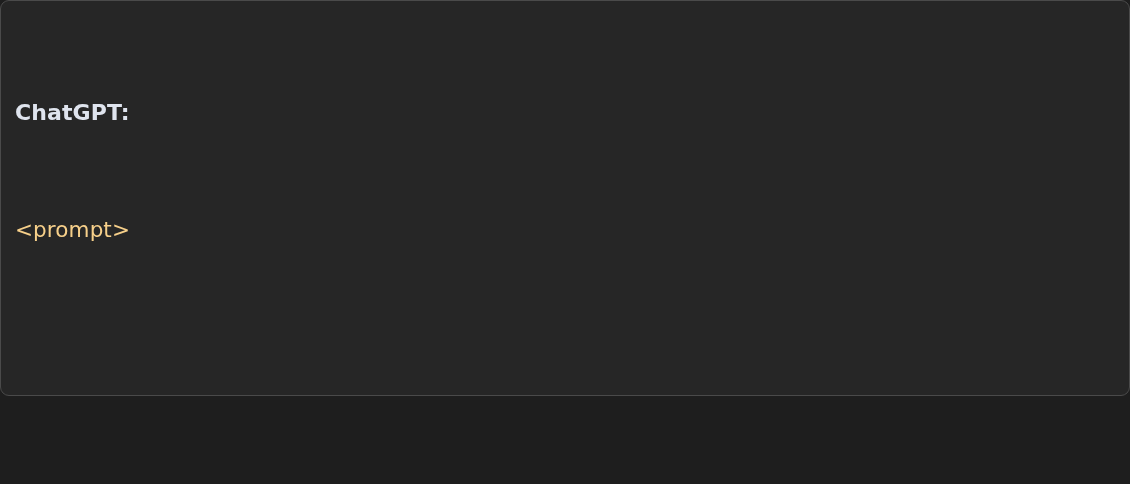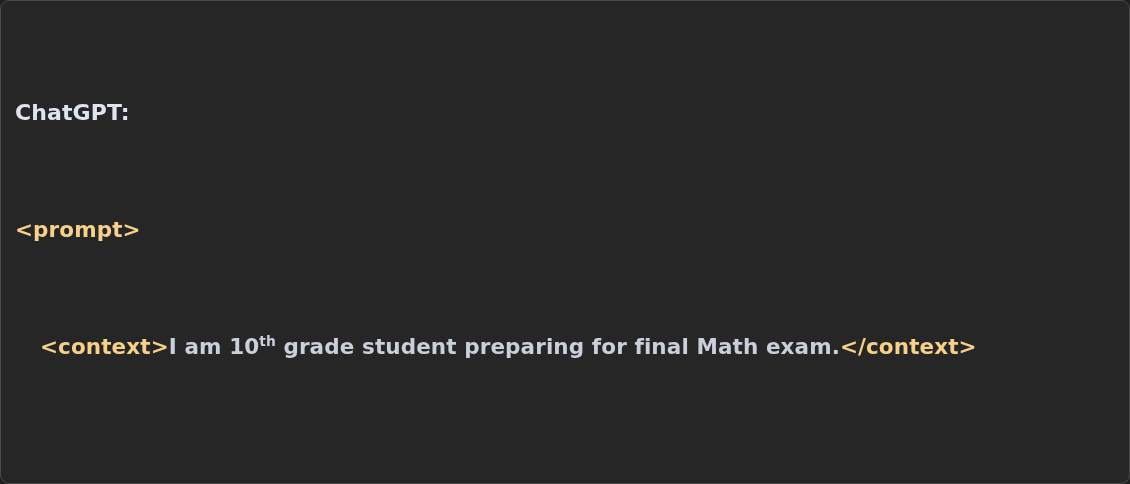--- a/index.html
+++ b/index.html
@@ -11,21 +11,21 @@
     width: 1130px;
     height: 484px;
     overflow: hidden;
     font-family: "DejaVu Sans", "Liberation Sans", sans-serif;
   }
 
   #code-card {
     position: relative;
     box-sizing: border-box;
     width: 1130px;
-    height: 484px;
+    height: 396px;
     background: #262626;
     border: 1px solid #4a4a4a;
     border-radius: 9px;
     padding: 9px 0 0 14px;
     overflow: hidden;
   }
 
   .code-block {
     display: block;
     font-size: 21.5px;
@@ -34,21 +34,21 @@
     white-space: pre;
   }
 
   .line {
     display: block;
     white-space: pre;
     height: 29.3px;
   }
 
   
-  .tag    { color: #f7d08a; font-weight: 700; }
+  .tag    { color: #f7d08a; font-weight: 400; }
   .txt    { color: #c9cfdb; font-weight: bold; }
   .title  { color: #dfe4ee; font-weight: bold; font-size: 22px; }
 
   .sup {
     font-size: 0.64em;
     vertical-align: super;
     line-height: 0;
     font-weight: bold;
   }
 
@@ -60,21 +60,20 @@
 <body>
 
 <div id="code-card">
 
   <div class="code-block">
 
     <span class="line ind0"><span class="title">ChatGPT:</span></span>
 
     <span class="line ind0"><span class="tag">&lt;prompt&gt;</span></span>
 
-    <span class="line ind1"><span class="tag">&lt;context&gt;</span><span class="txt">I am 10</span><span class="txt sup">th</span><span class="txt"> grade student preparing for final Math exam.</span><span class="tag">&lt;/context&gt;</span></span>
 
 
     
 
     
 
     
 
     
 

